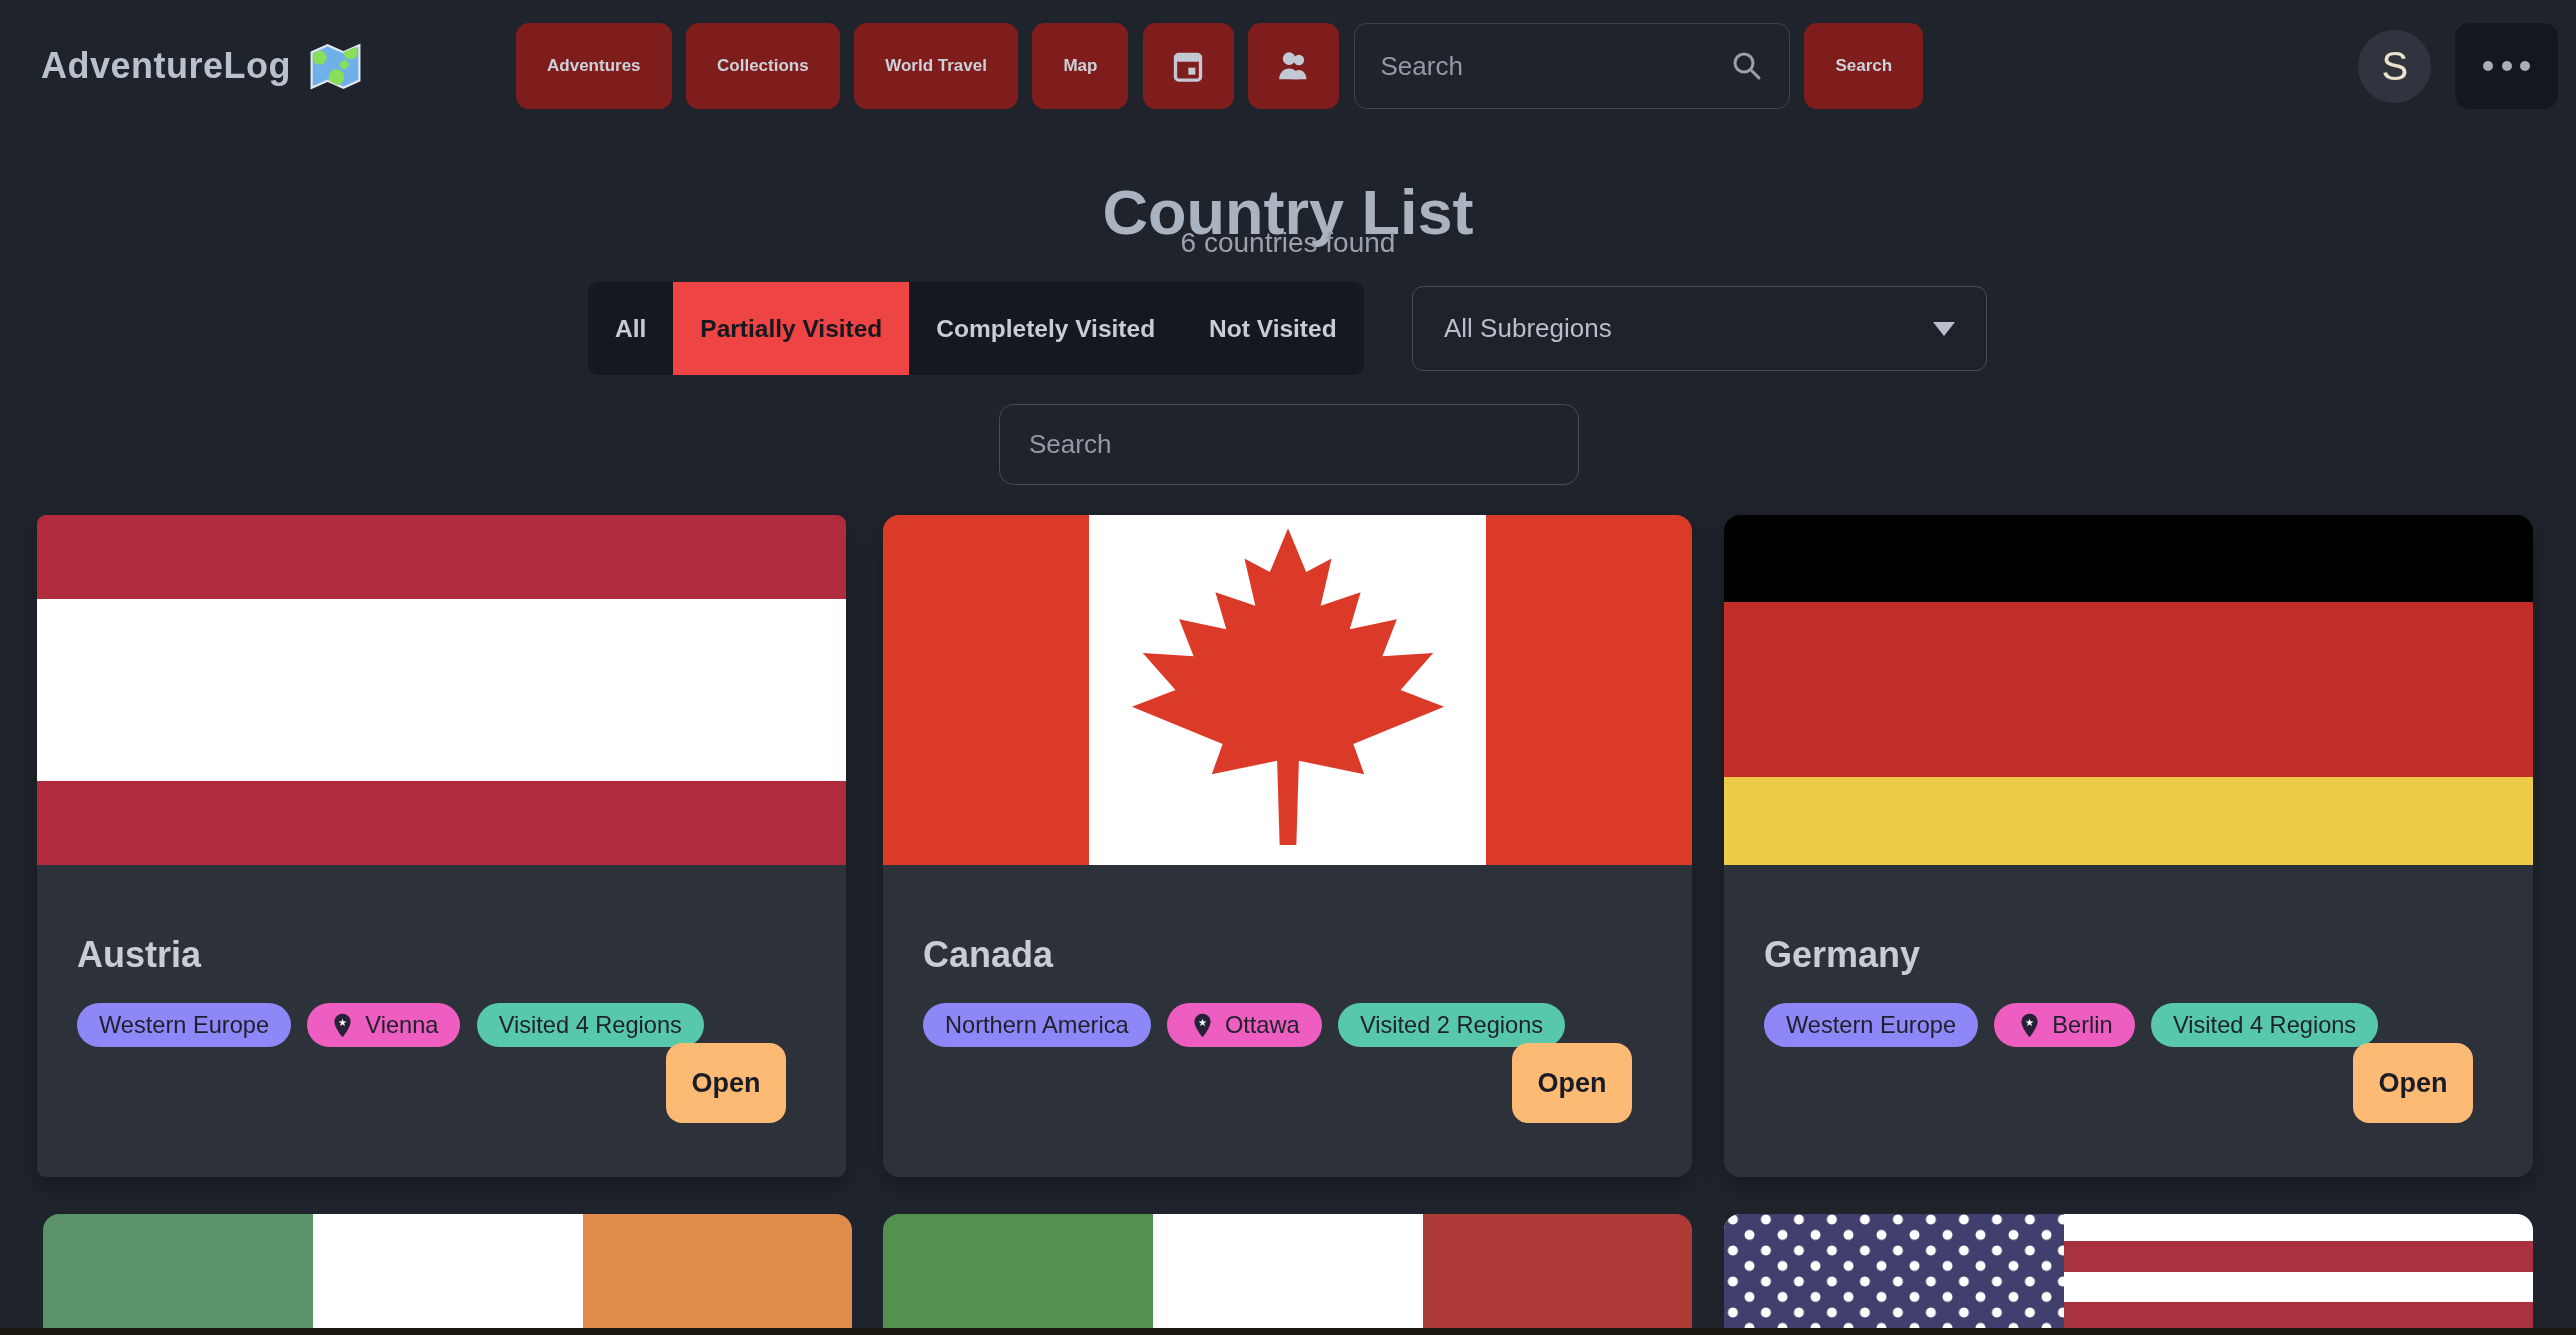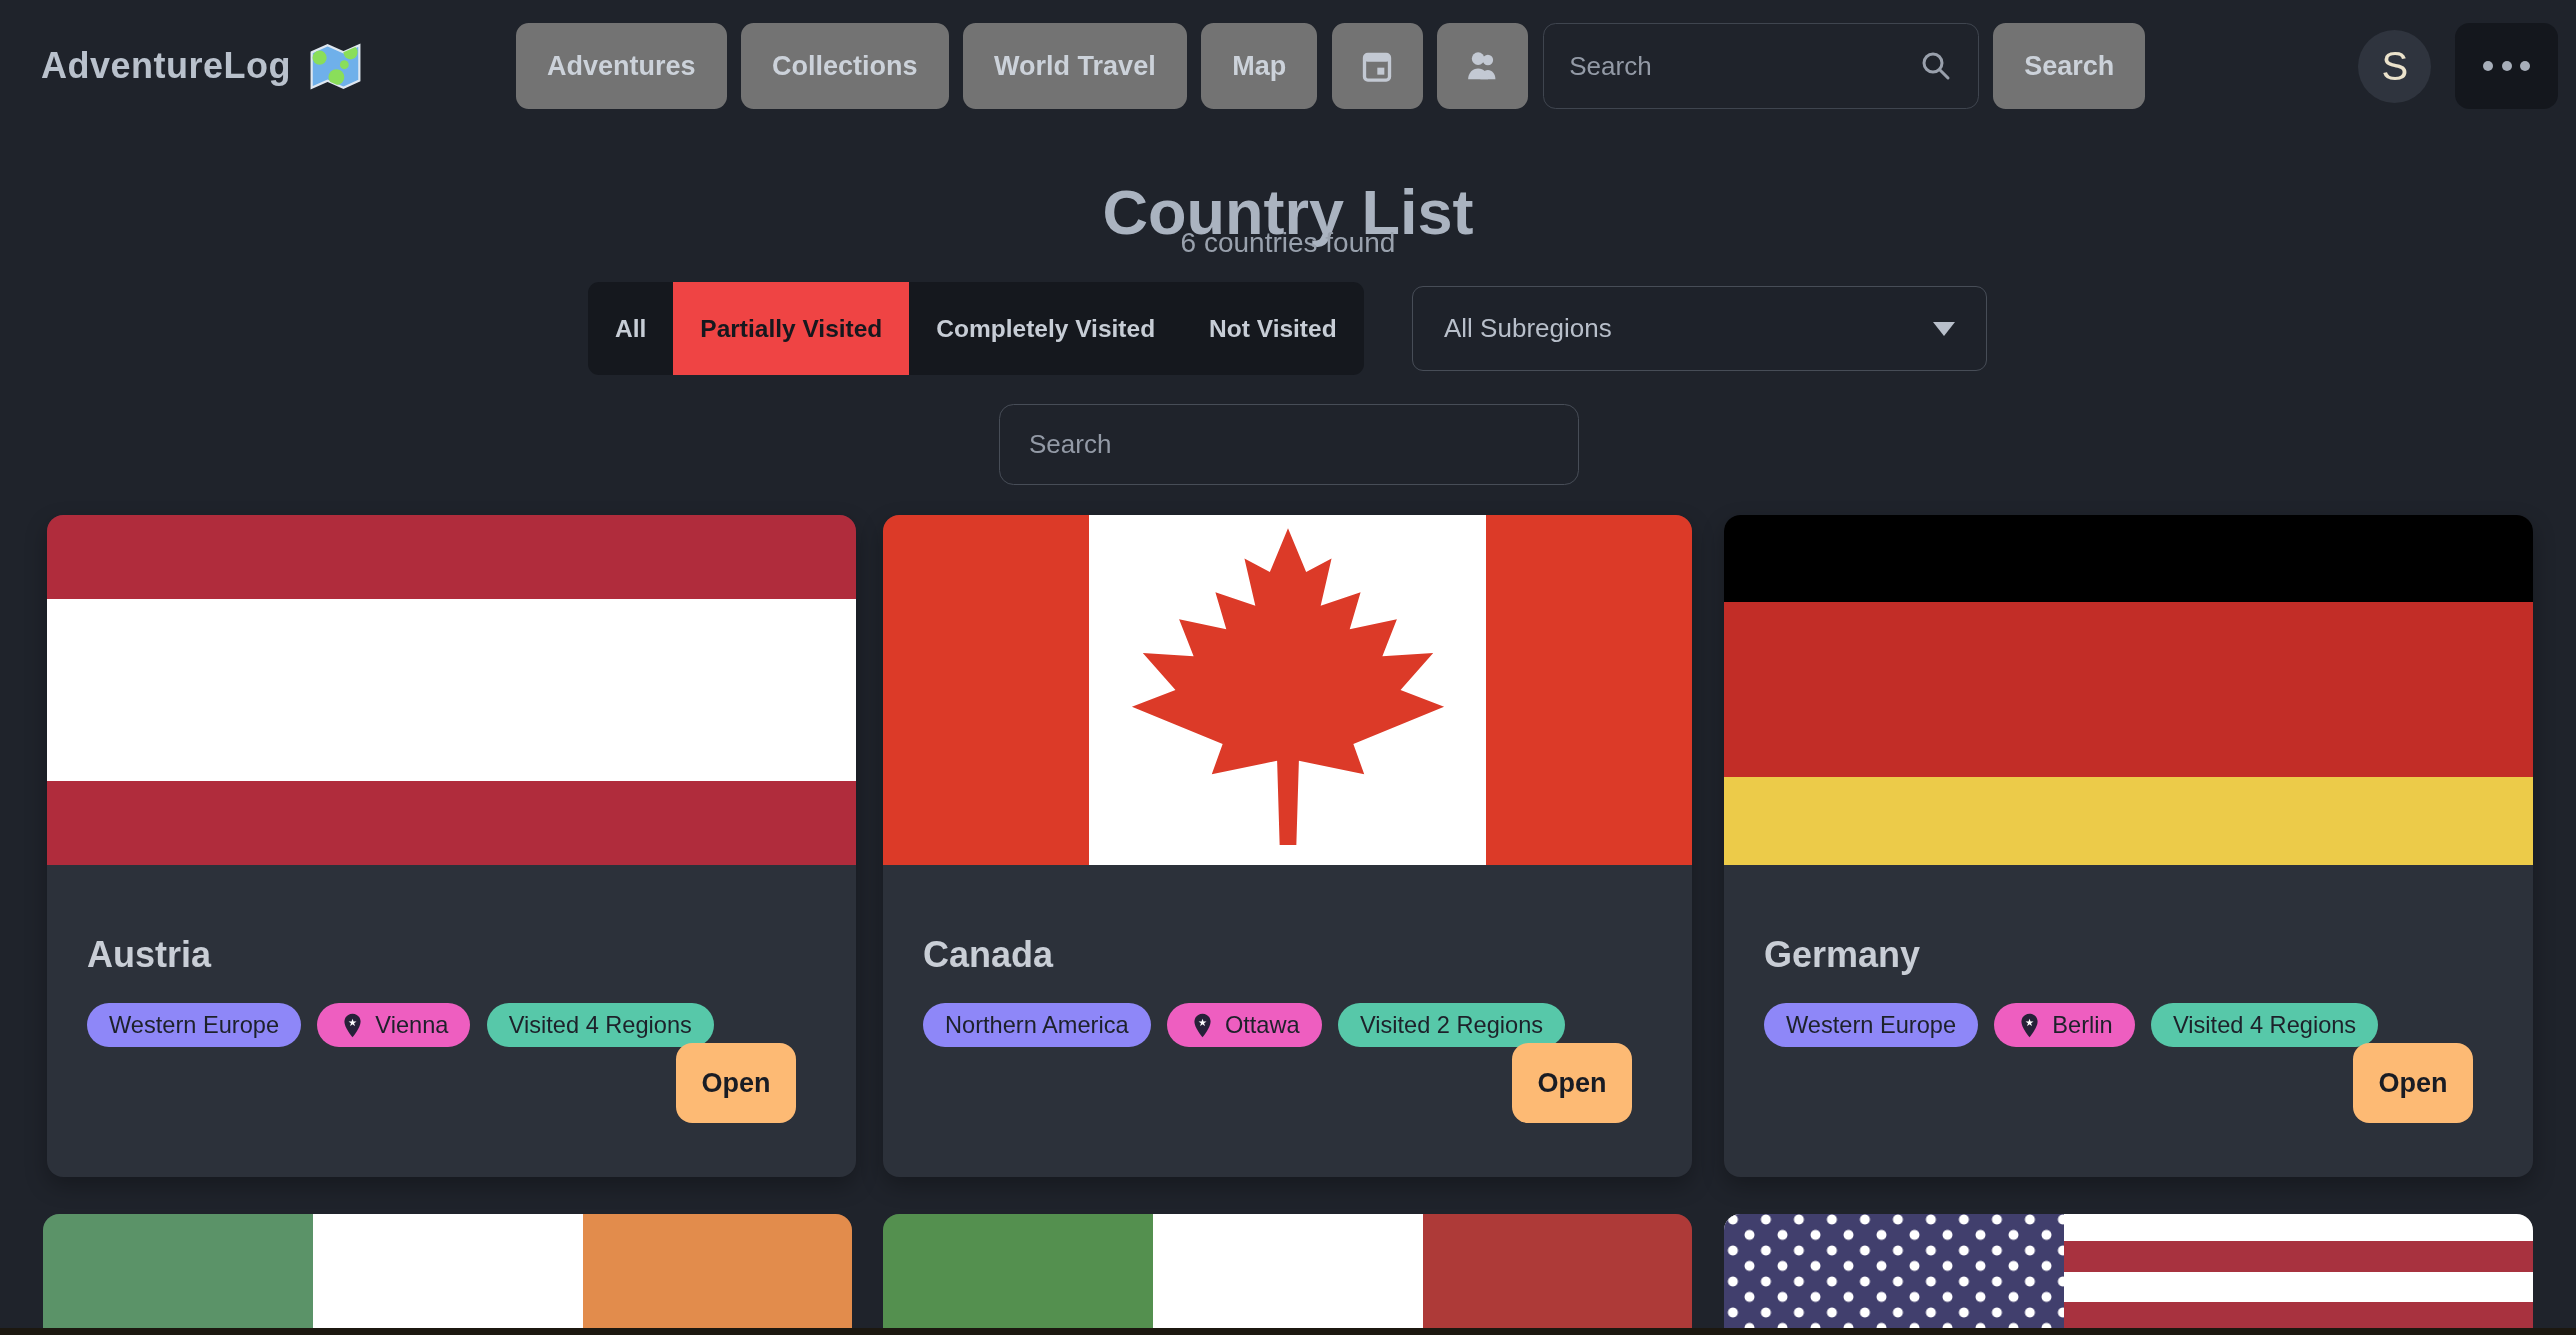--- a/index.html
+++ b/index.html
@@ -8,22 +8,22 @@
     background:#1f232b;
     font-family:"Liberation Sans", sans-serif;
     -webkit-font-smoothing:antialiased;
   }
   
   .topbar{position:absolute;left:0;top:0;width:2576px;height:116px;display:flex;align-items:center;padding:16px 18px 0 41px;box-sizing:border-box;}
   .logo{display:flex;align-items:center;gap:18px;}
   .logo-text{font-size:36px;font-weight:700;color:#b9c1cc;letter-spacing:0.5px;}
   .nav-group{display:flex;align-items:center;gap:14.5px;margin-left:154px;}
   .nav-btn{
-    height:86px;border:none;border-radius:12.7px;background:#737373;color:#ccd2da;
-    font-family:inherit;font-size:27px;font-weight:600;padding:0 31px;cursor:pointer;
+    height:86px;border:none;border-radius:12.7px;background:#7f1d1d;color:#ccd2da;
+    font-family:inherit;font-size:17px;font-weight:600;padding:0 31px;cursor:pointer;
     display:flex;align-items:center;justify-content:center;
   }
   .nav-icon-btn{width:91px;padding:0;}
   .search-wrap{
     width:436px;height:86px;border:1.8px solid #3f454f;border-radius:12.7px;box-sizing:border-box;
     display:flex;align-items:center;padding:0 23.6px;background:transparent;
   }
   .search-wrap input{
     flex:1;border:none;background:transparent;outline:none;color:#c7cdd6;
     font-family:inherit;font-size:26px;
@@ -58,21 +58,21 @@
     position:absolute;left:999px;top:404px;width:580px;height:81px;box-sizing:border-box;
     border:1.8px solid #474d57;border-radius:14.5px;display:flex;align-items:center;padding:0 27px;
   }
   .mid-search input{flex:1;border:none;background:transparent;outline:none;color:#c7cdd6;font-family:inherit;font-size:26px;}
   .mid-search input::placeholder{color:#939aa6;}
   
   .card{
     position:absolute;top:515px;width:809px;height:662px;background:#2c313a;border-radius:16.3px;
     overflow:hidden;box-shadow:0 9px 22px rgba(0,0,0,.28);
   }
-  .card.c0{left:47px;}.card.c1{left:883px;}.card.c2{left:1724px;}
+  .card.c0{left:37px;border-radius:9px;}.card.c1{left:883px;}.card.c2{left:1724px;}
   .flag{position:relative;width:100%;height:350px;}
   .card-body{padding:0 40px;}
   .card-title{margin-top:69px;font-size:36px;font-weight:700;color:#c9ced6;}
   .badges{margin-top:27px;display:flex;gap:16.3px;align-items:center;}
   .badge{
     height:44px;border-radius:22px;padding:0 22px;font-size:23.6px;color:#1d212a;
     display:flex;align-items:center;gap:9px;white-space:nowrap;
   }
   .badge.region{background:#8e87f8;}
   .badge.capital{background:#ee5ec0;}

